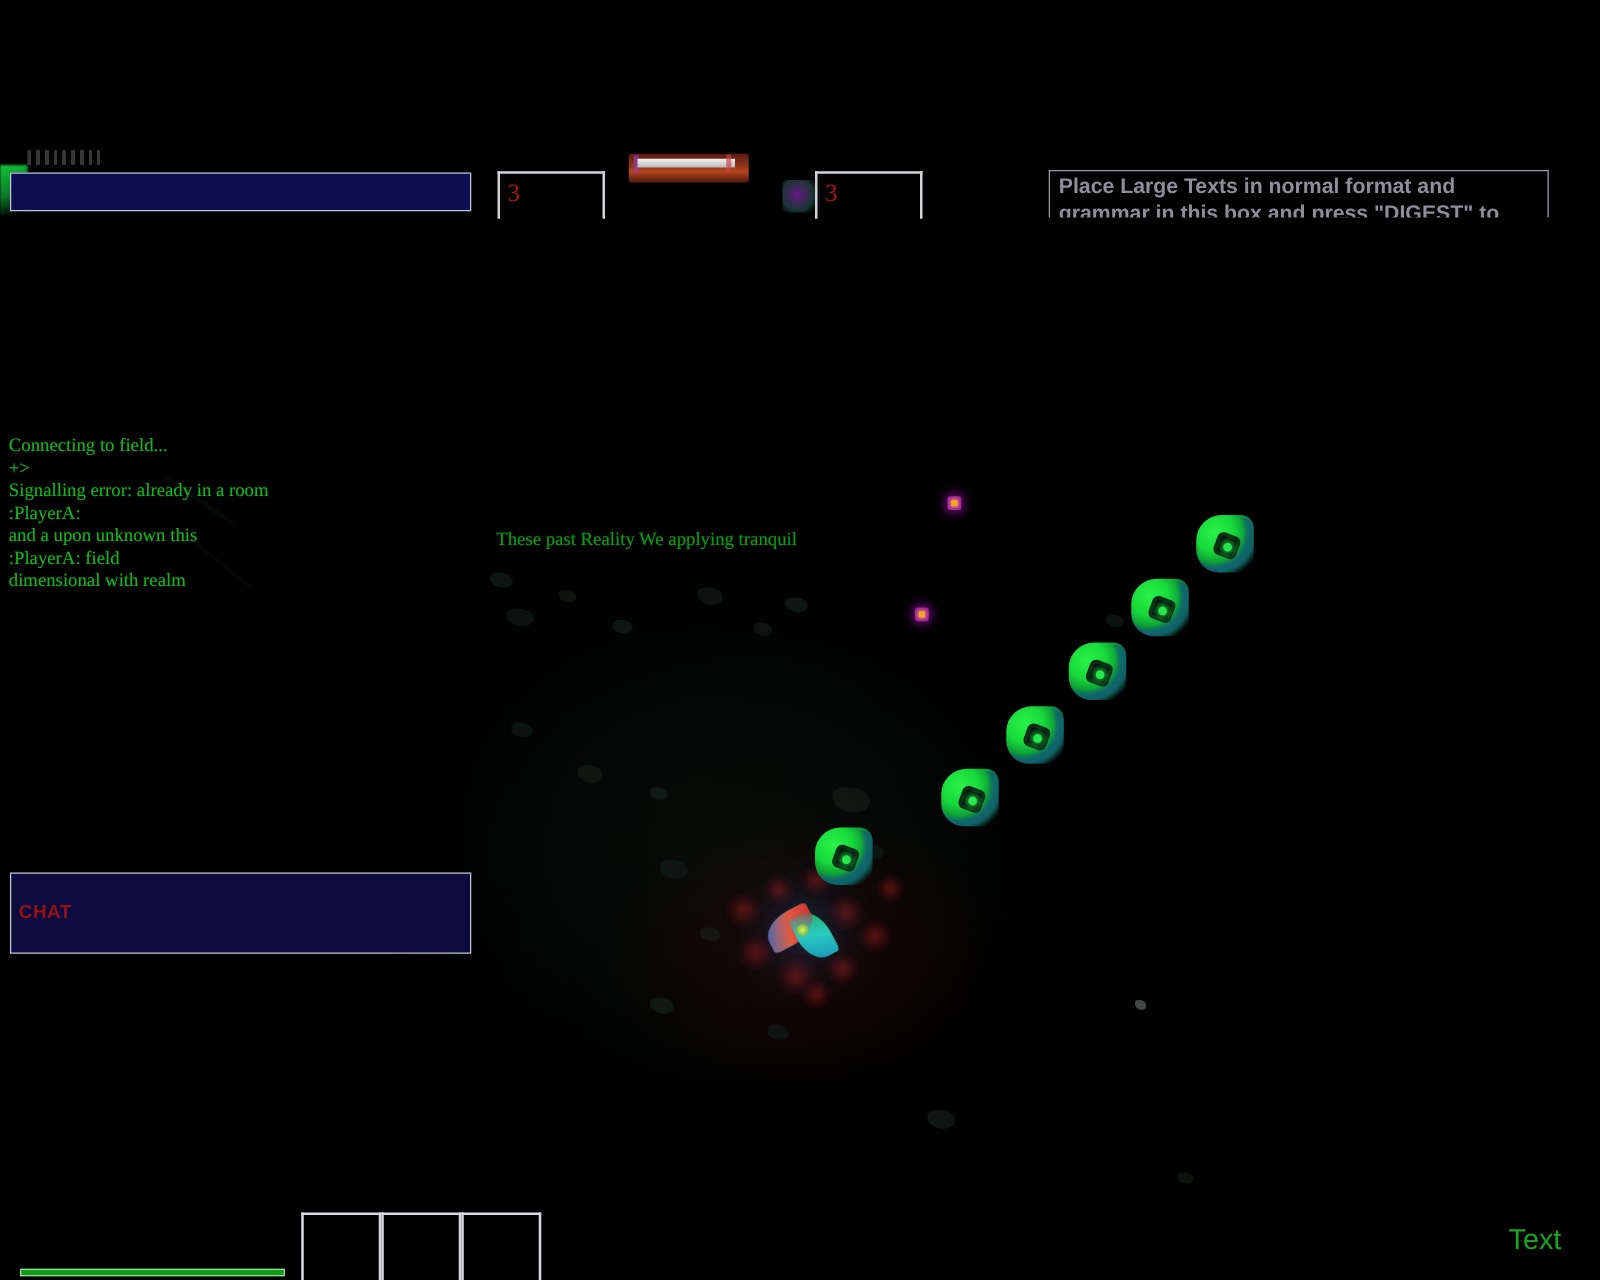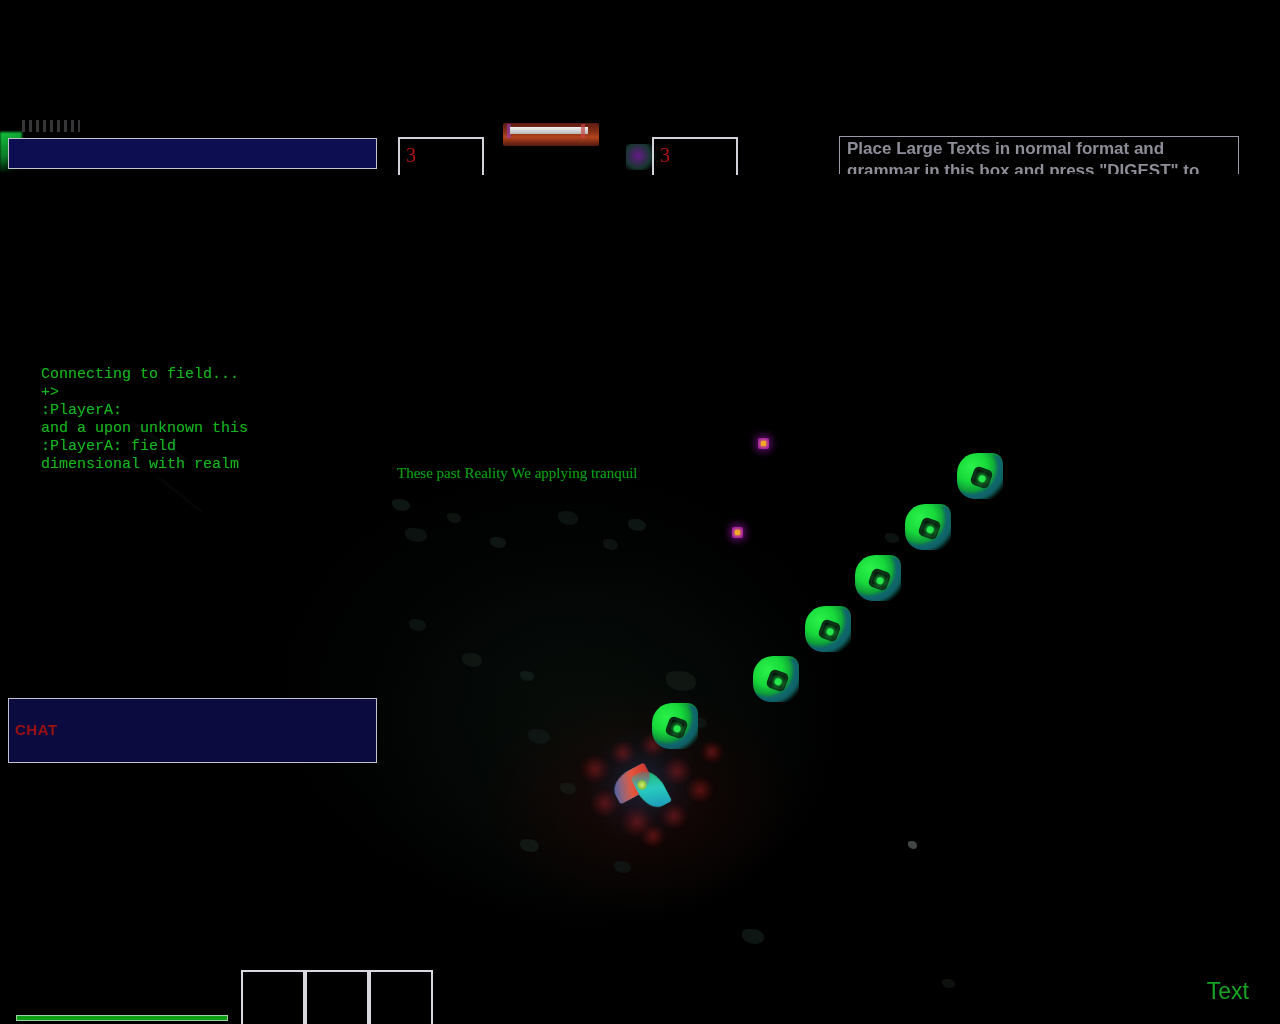--- a/index.html
+++ b/index.html
@@ -17,21 +17,20 @@
   }
 
   
   #world {
     position: absolute; inset: 0;
     background:
       radial-gradient(ellipse 220px 160px at 640px 760px, rgba(40,6,6,0.55) 0%, rgba(0,0,0,0) 72%),
       radial-gradient(ellipse 340px 280px at 600px 700px, rgba(10,18,12,0.55) 0%, rgba(0,0,0,0) 70%),
       radial-gradient(ellipse 420px 330px at 560px 650px, rgba(6,12,10,0.6) 0%, rgba(0,0,0,0) 72%),
       #000;
-    margin-top: 41px;
   }
 
   
   .debris {
     position: absolute;
     background: rgba(26,40,34,0.55);
     border-radius: 30% 55% 40% 60%;
     filter: blur(0.6px);
   }
   .debris.d2 { background: rgba(18,30,26,0.6); }
@@ -130,28 +129,27 @@
   .world-text {
     position: absolute;
     color: #0a9b13;
     font-family: "Liberation Serif", serif;
     font-size: 15px;
     white-space: nowrap;
     text-shadow: 0 0 1px rgba(10,160,20,0.5);
   }
   #console-log {
     position: absolute;
-    left: 7px; top: 366px;
+    left: 7px; top: 348px;
     width: 380px;
     color: #16b41e;
-    font-family: Liberation Mono, monospace;
+    font-family: Liberation Serif, serif;
     font-size: 15px;
     line-height: 18px;
     white-space: nowrap;
-    margin-left: 34px;
   }
   #console-log div { text-shadow: 0 0 1px rgba(14,170,22,0.45); }
 
   
   #navy-bar-top {
     position: absolute;
     left: 8px; top: 138px;
     width: 369px; height: 31px;
     background: #0d0d52;
     border: 1px solid #c3c3cf;
@@ -425,20 +423,21 @@
     <span class="num">3</span>
   </div>
 
   <div id="digest-panel">
     <div class="txt">Place Large Texts in normal format and grammar in this box and press "DIGEST" to</div>
   </div>
 
   <div id="console-log">
     <div>Connecting to field...</div>
     <div>+&gt;</div>
+    <div>Signalling error: already in a room</div>
     <div>:PlayerA:</div>
     <div>and a upon unknown this</div>
     <div>:PlayerA: field</div>
     <div>dimensional with realm</div>
   </div>
 
   <div id="chat-box" title="CHAT">
     <div class="label">CHAT</div>
   </div>
 

